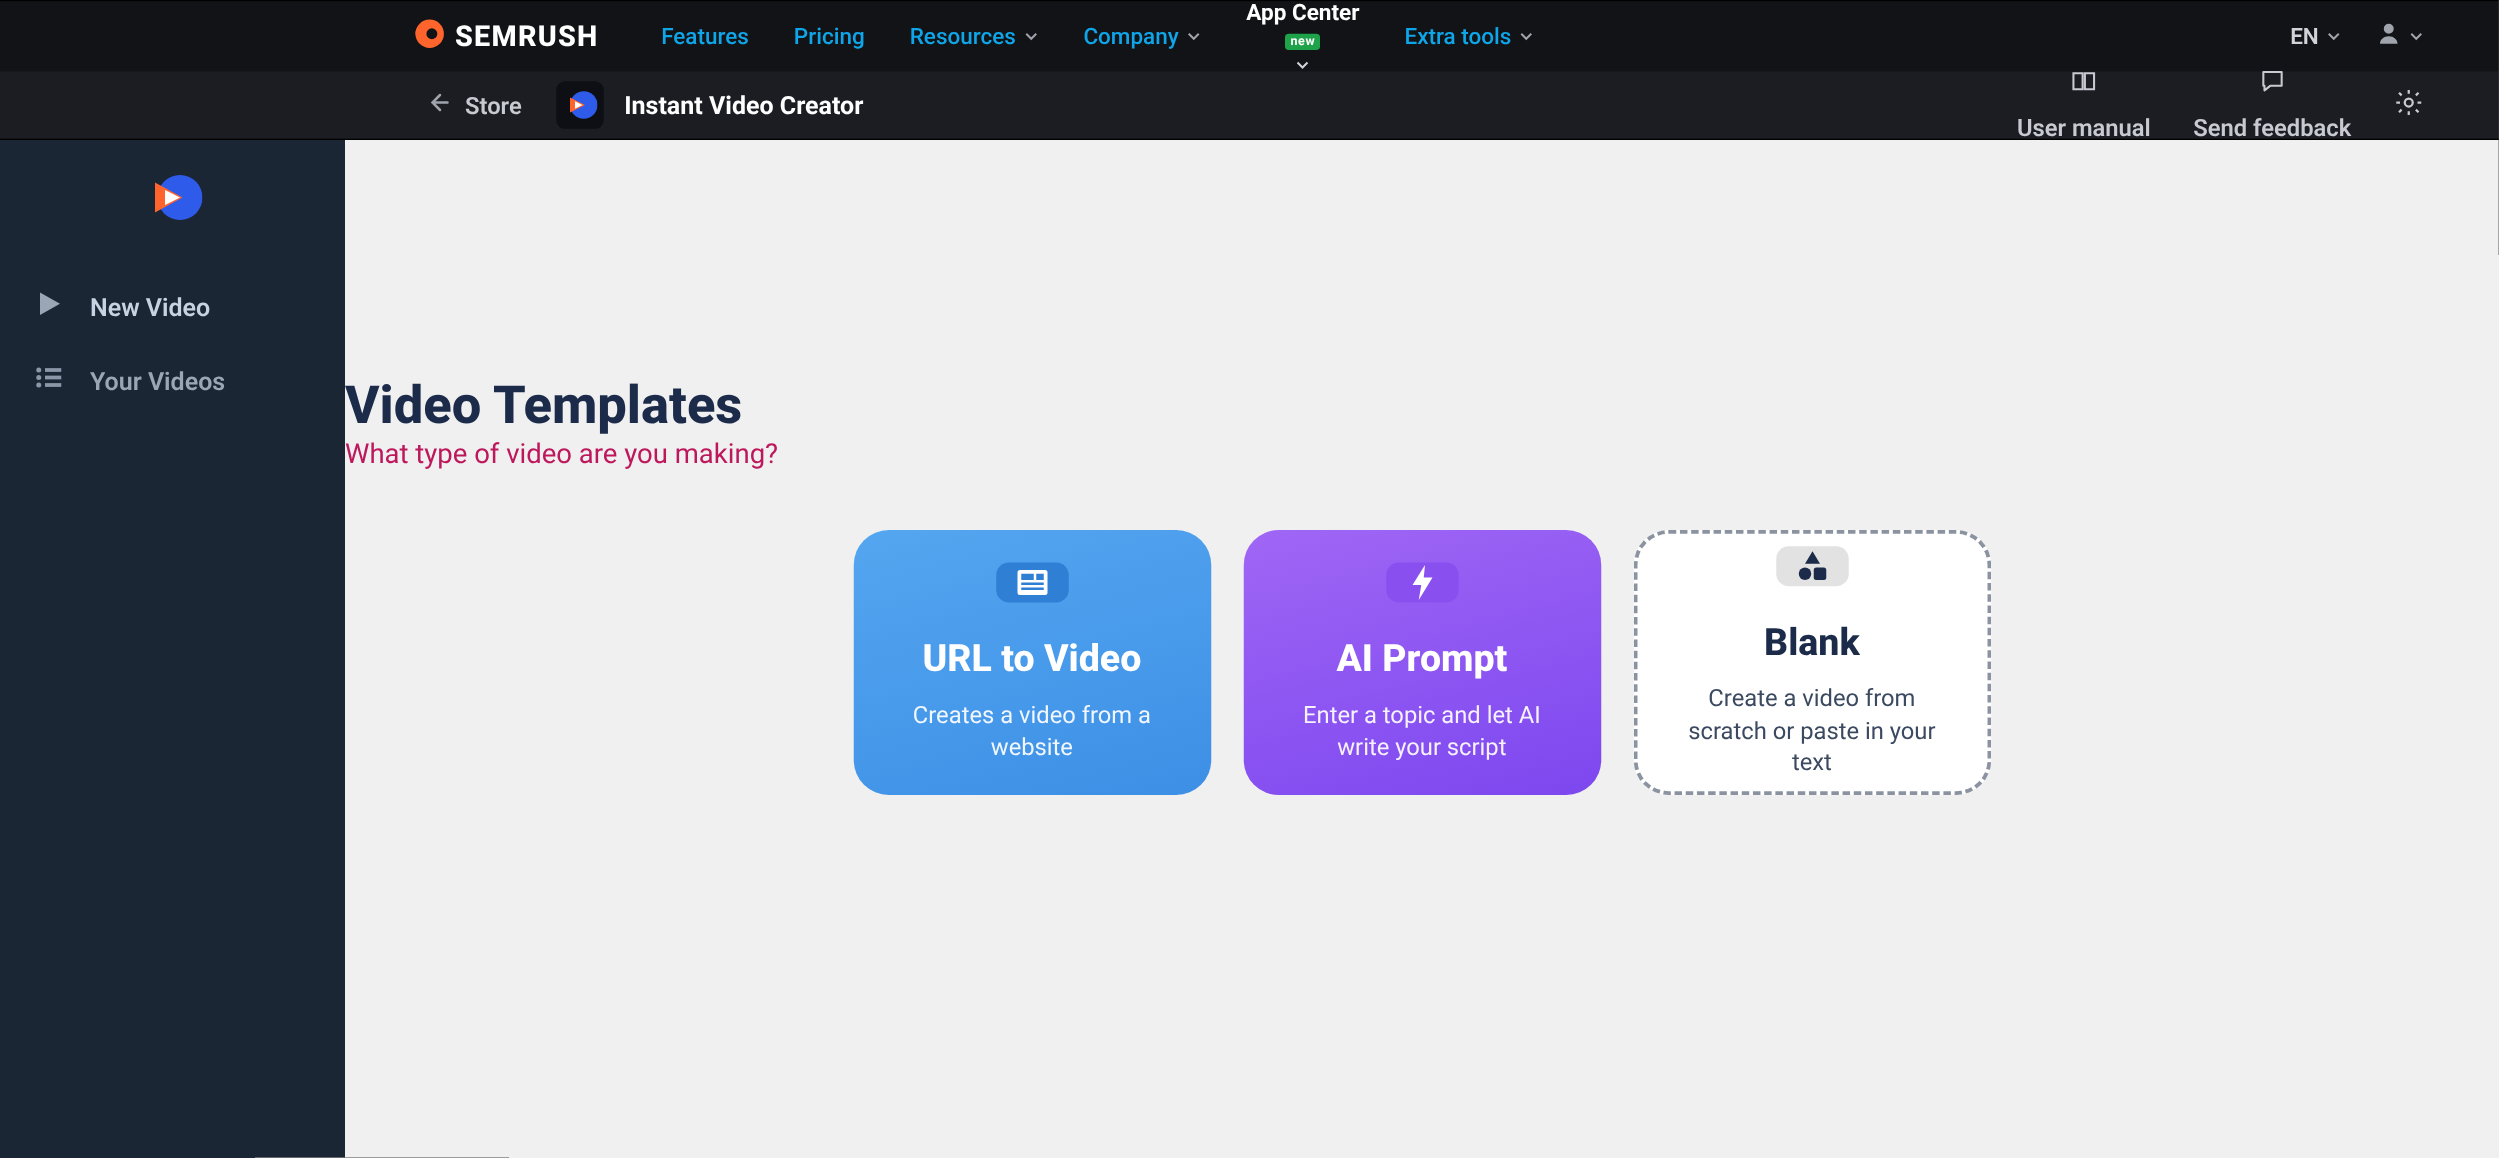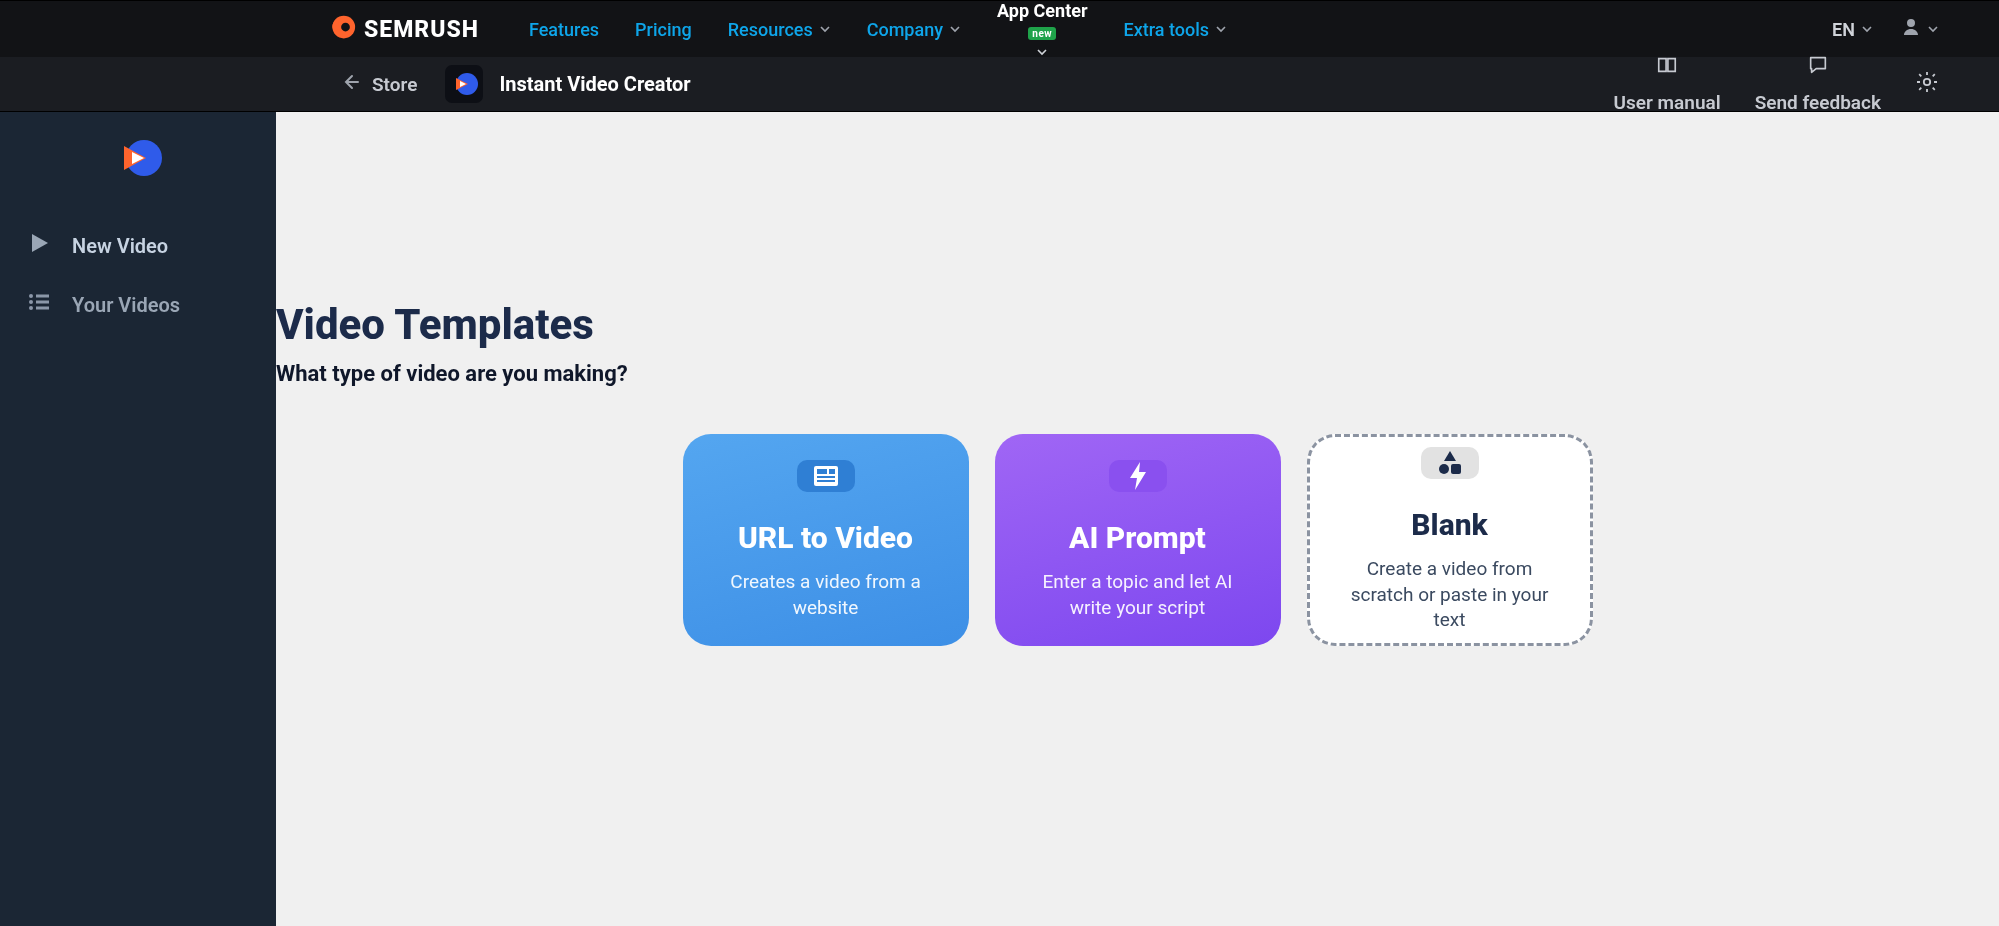--- a/index.html
+++ b/index.html
@@ -165,24 +165,23 @@
   }
   .hero {
     margin-top: 188px;
   }
   .hero h1 {
     color: #1c2b4a;
     font-size: 42px;
     font-weight: 800;
   }
   .hero p {
-    color: #0f172a;
+    color: #be185d;
     font-size: 22px;
-    margin-top: 12px;
-    font-weight: bold;
+    margin-top: 2px;
   }
 
   .cards {
     display: flex;
     justify-content: center;
     gap: 26px;
     margin-top: 48px;
   }
   .card {
     width: 286px; height: 212px;

